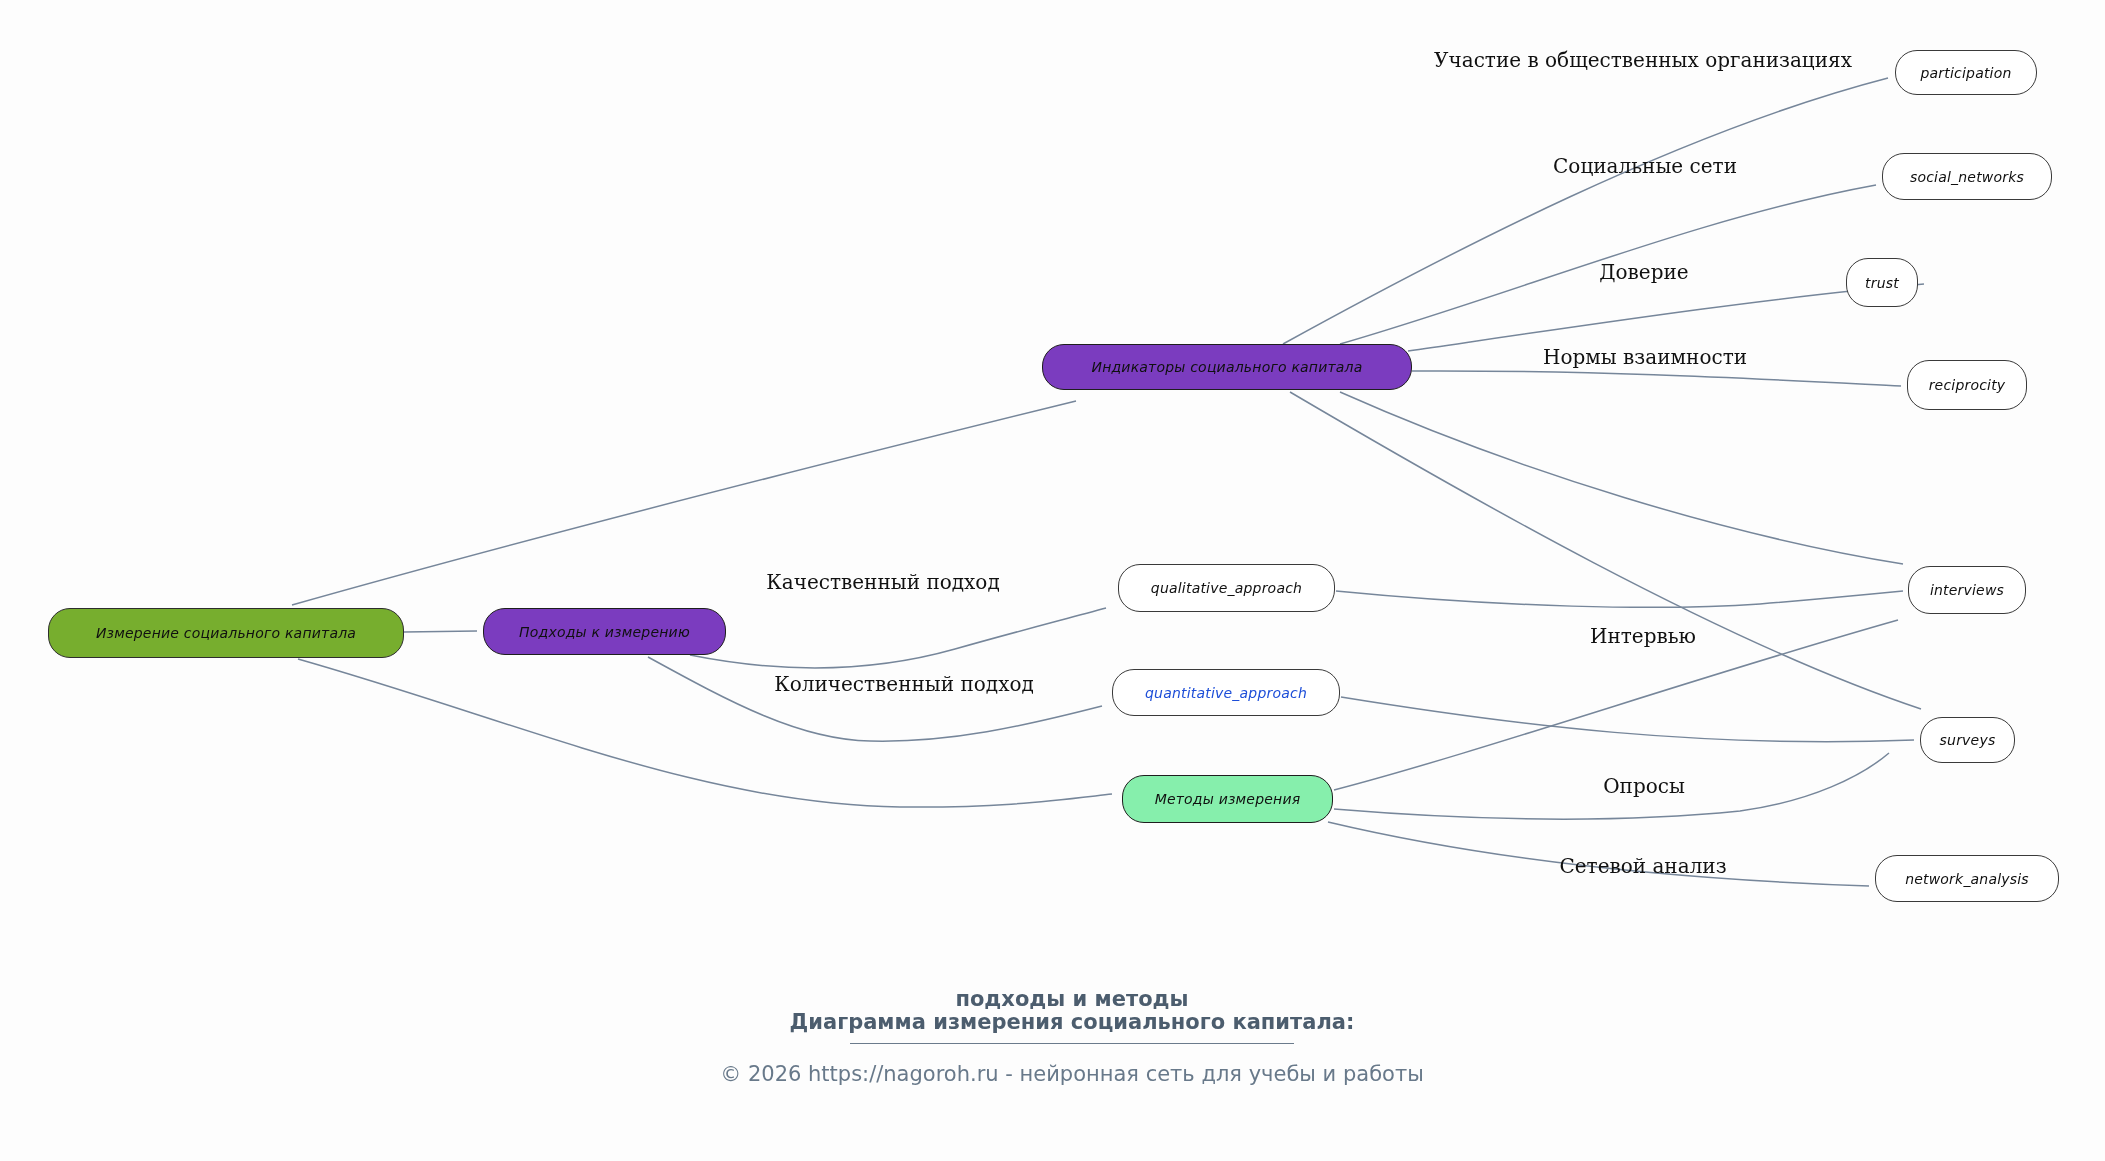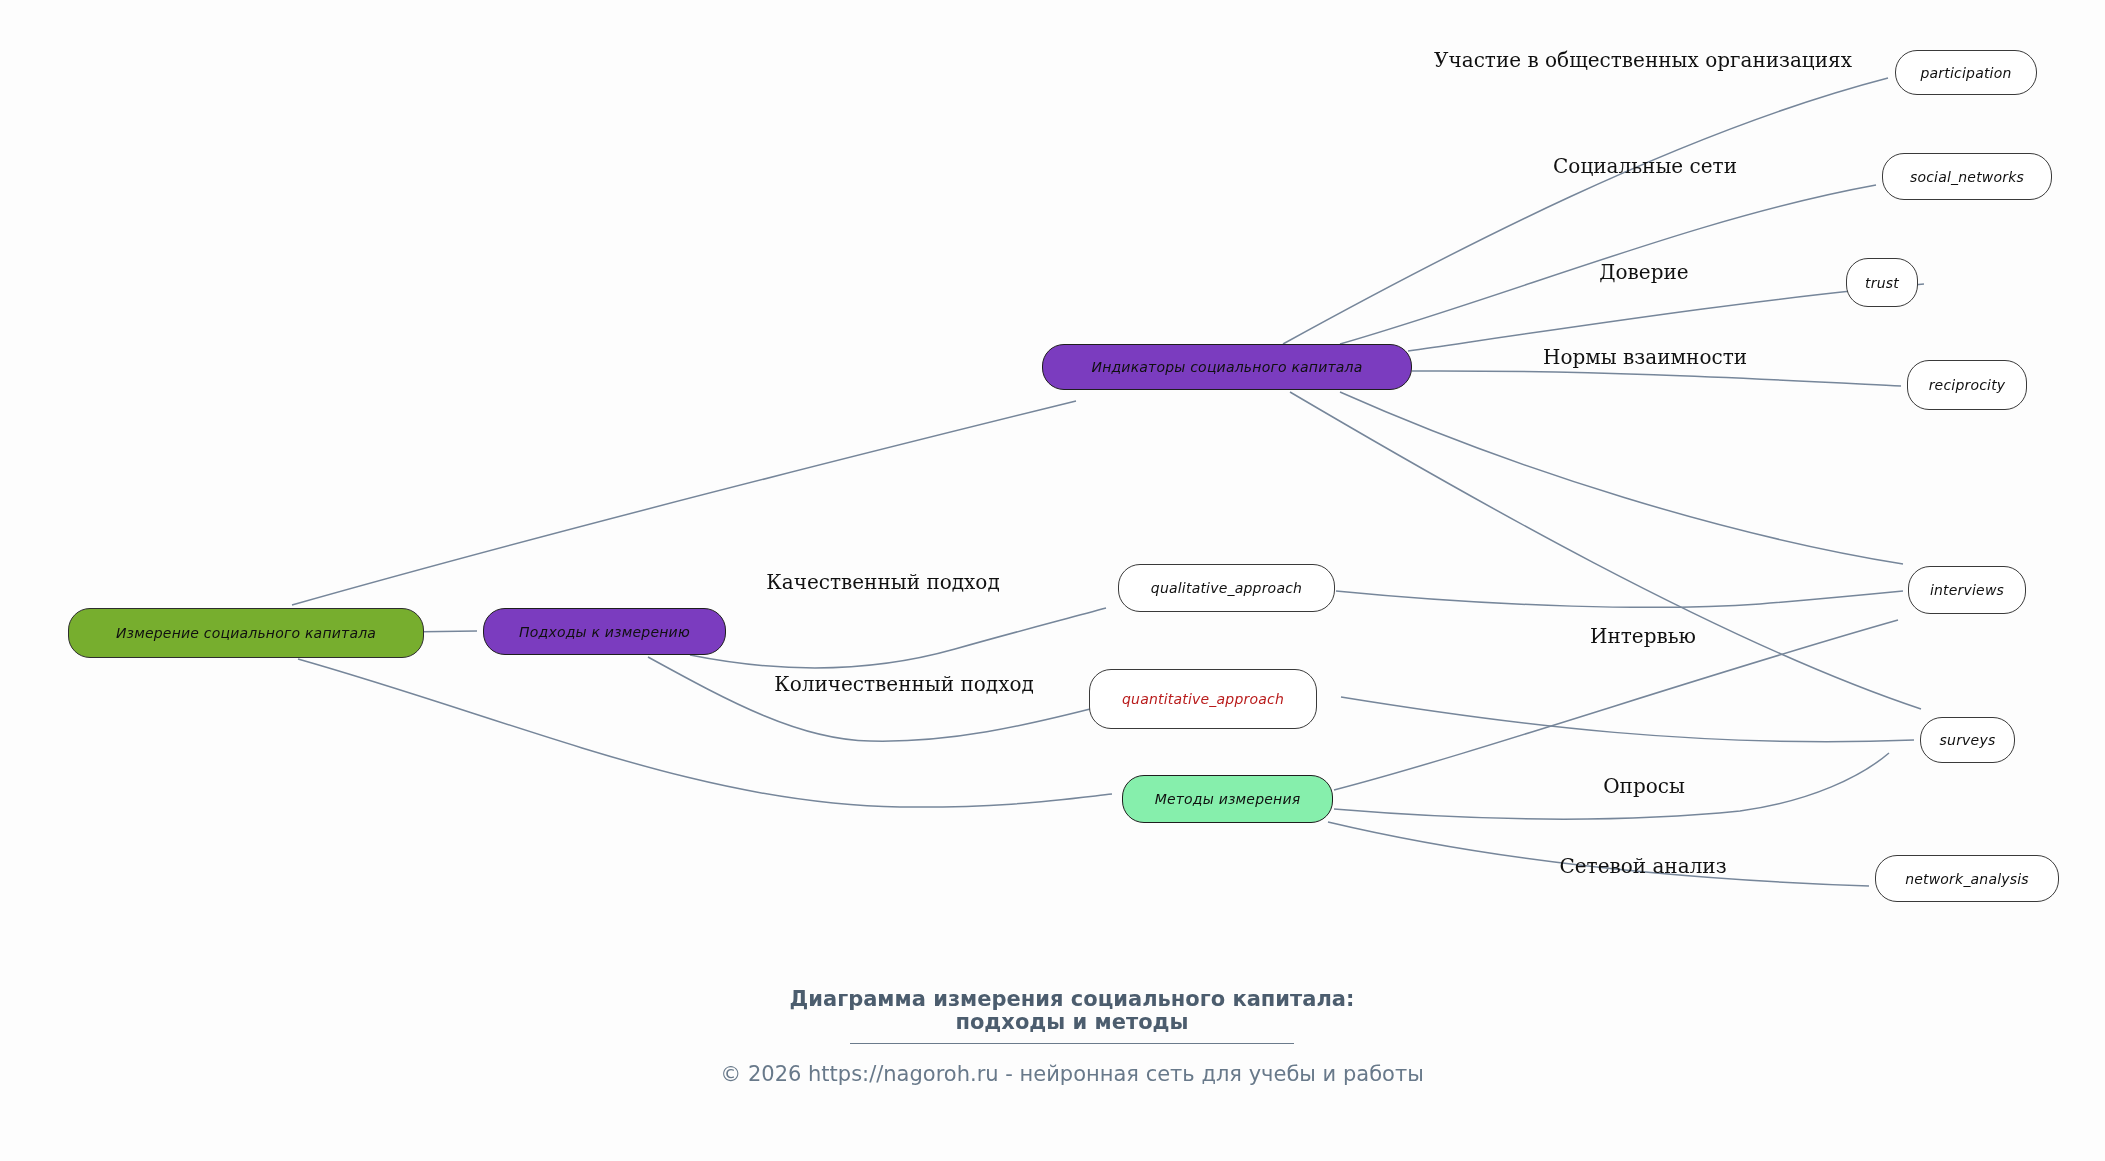--- a/index.html
+++ b/index.html
@@ -80,26 +80,26 @@
         <path d="M1290,392 C1460,492 1720,642 1921,709" stroke="#76869a" marker-end="url(#arrow)"></path>
         <path d="M1336,591 C1500,607 1660,611 1760,604 C1820,599 1862,595 1903,591" stroke="#76869a" marker-end="url(#arrow)"></path>
         <path d="M1341,697 C1520,726 1700,748 1914,740" stroke="#76869a" marker-end="url(#arrow)"></path>
         <path d="M1334,790 C1480,752 1700,676 1898,620" stroke="#76869a" marker-end="url(#arrow)"></path>
         <path d="M1334,809 C1480,821 1620,823 1740,811 C1812,801 1862,776 1889,753" stroke="#76869a" marker-end="url(#arrow)"></path>
         <path d="M1328,822 C1480,858 1660,879 1869,886" stroke="#76869a" marker-end="url(#arrow)"></path>
       </g>
   </svg>
 
   <div id="node-layer">
-      <div class="gnode" style="left: 48px; top: 608px; width: 356px; height: 50px; background: rgb(119, 174, 46); border-color: rgb(45, 45, 45); color: rgb(16, 16, 16); margin-left: 20px;">Измерение социального капитала</div>
+      <div class="gnode" style="left: 48px; top: 608px; width: 356px; height: 50px; background: rgb(119, 174, 46); border-color: rgb(45, 45, 45); color: rgb(16, 16, 16);">Измерение социального капитала</div>
       <div class="gnode" style="left: 483px; top: 608px; width: 243px; height: 47px; background: rgb(123, 60, 191); border-color: rgb(30, 30, 30); color: rgb(16, 16, 16);">Подходы к измерению</div>
       <div class="gnode" style="left: 1042px; top: 344px; width: 370px; height: 46px; background: rgb(123, 60, 191); border-color: rgb(30, 30, 30); color: rgb(16, 16, 16);">Индикаторы социального капитала</div>
       <div class="gnode" style="left: 1122px; top: 775px; width: 211px; height: 48px; background: #86efac; border-color: rgb(30, 30, 30); color: rgb(16, 16, 16);">Методы измерения</div>
       <div class="gnode" style="left: 1118px; top: 564px; width: 217px; height: 48px; background: rgb(255, 255, 255); border-color: rgb(58, 58, 58); color: rgb(16, 16, 16);">qualitative_approach</div>
-      <div class="gnode" style="left: 1089px; top: 669px; width: 228px; height: 60px; background: rgb(255, 255, 255); border-color: rgb(58, 58, 58); color: #b91c1c;">quantitative_approach</div>
+      <div class="gnode" style="left: 1112px; top: 669px; width: 228px; height: 47px; background: rgb(255, 255, 255); border-color: rgb(58, 58, 58); color: #1d4ed8;">quantitative_approach</div>
       <div class="gnode" style="left: 1895px; top: 50px; width: 142px; height: 45px; background: rgb(255, 255, 255); border-color: rgb(58, 58, 58); color: rgb(16, 16, 16);">participation</div>
       <div class="gnode" style="left: 1882px; top: 153px; width: 170px; height: 47px; background: rgb(255, 255, 255); border-color: rgb(58, 58, 58); color: rgb(16, 16, 16);">social_networks</div>
       <div class="gnode" style="left: 1846px; top: 258px; width: 72px; height: 49px; background: rgb(255, 255, 255); border-color: rgb(58, 58, 58); color: rgb(16, 16, 16);">trust</div>
       <div class="gnode" style="left: 1907px; top: 360px; width: 120px; height: 50px; background: rgb(255, 255, 255); border-color: rgb(58, 58, 58); color: rgb(16, 16, 16);">reciprocity</div>
       <div class="gnode" style="left: 1908px; top: 566px; width: 118px; height: 48px; background: rgb(255, 255, 255); border-color: rgb(58, 58, 58); color: rgb(16, 16, 16); text-align: center;">interviews</div>
       <div class="gnode" style="left: 1920px; top: 717px; width: 95px; height: 46px; background: rgb(255, 255, 255); border-color: rgb(58, 58, 58); color: rgb(16, 16, 16);">surveys</div>
       <div class="gnode" style="left: 1875px; top: 855px; width: 184px; height: 47px; background: rgb(255, 255, 255); border-color: rgb(58, 58, 58); color: rgb(16, 16, 16);">network_analysis</div>
     </div>
   <div id="edge-label-layer">
       <div class="elabel" style="left: 883px; top: 582px;">Качественный подход</div>
@@ -108,20 +108,20 @@
       <div class="elabel" style="left: 1645px; top: 166px;">Социальные сети</div>
       <div class="elabel" style="left: 1644px; top: 272px;">Доверие</div>
       <div class="elabel" style="left: 1645px; top: 357px;">Нормы взаимности</div>
       <div class="elabel" style="left: 1643px; top: 636px;">Интервью</div>
       <div class="elabel" style="left: 1644px; top: 786px;">Опросы</div>
       <div class="elabel" style="left: 1643px; top: 866px;">Сетевой анализ</div>
     </div>
 
   <div class="footer">
     <div class="footer-title">
+      <div>подходы и методы</div>
       <div>Диаграмма измерения социального капитала:</div>
-      <div>подходы и методы</div>
     </div>
     <div class="footer-sep"></div>
     <div class="footer-copy">© 2026 https://nagoroh.ru - нейронная сеть для учебы и работы</div>
   </div>
 
 </div>
 
 </body></html>

